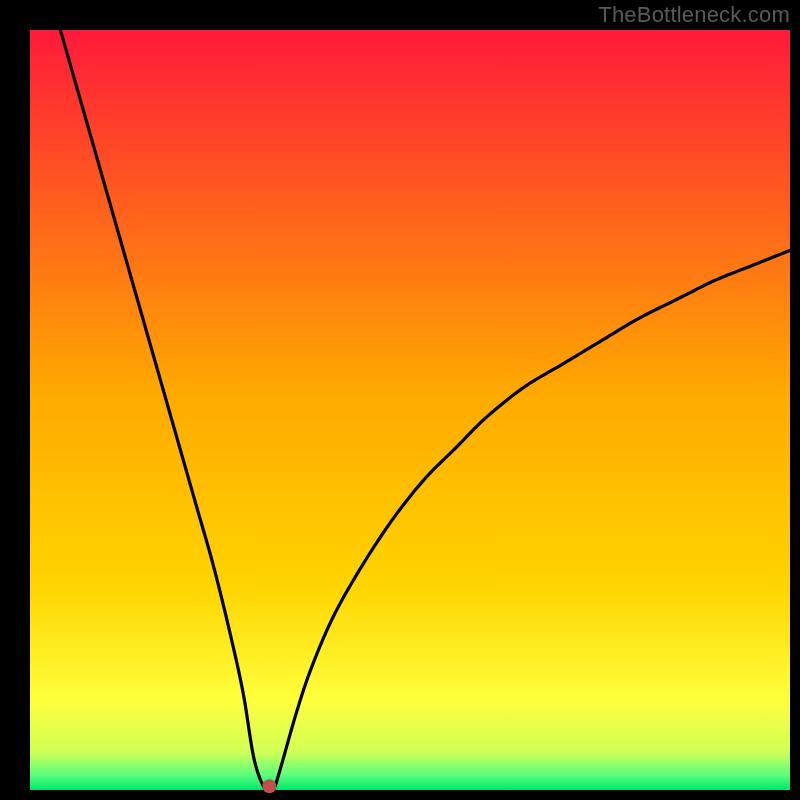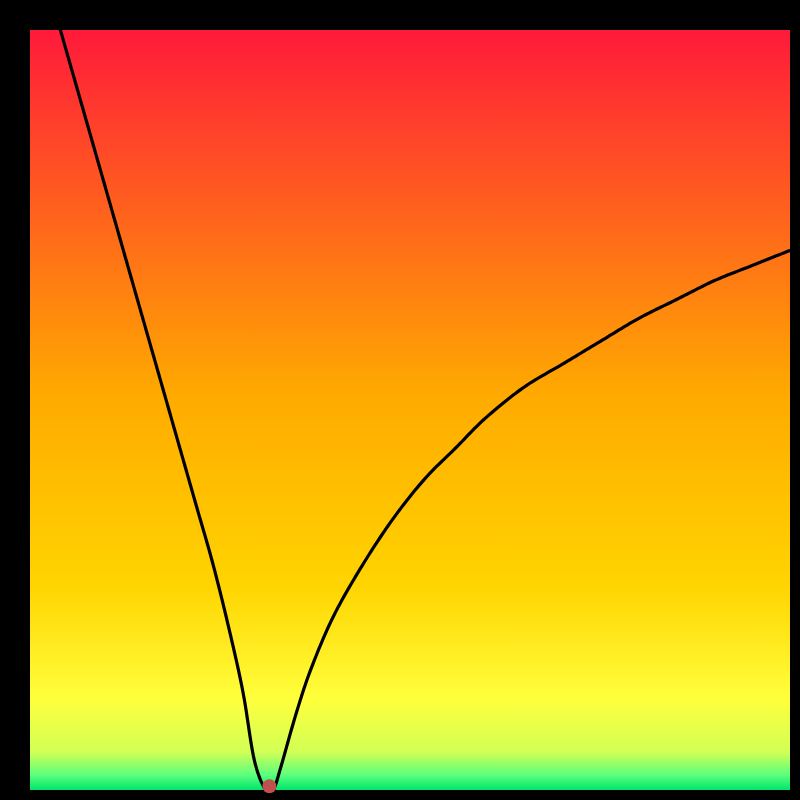--- a/index.html
+++ b/index.html
@@ -32,20 +32,21 @@
     left: 0;
     top: 0;
     display: block;
   }
 </style>
 </head>
 <body>
 
 <div class="stage">
 
+  <div class="watermark">TheBottleneck.com</div>
 
   <svg id="chart-svg" width="800" height="800">
     <defs>
       <linearGradient id="bg-grad" x1="0" y1="0" x2="0" y2="1">
         <stop id="g0" offset="0%" stop-color="#ff1a3a"></stop>
         <stop id="g1" offset="48%" stop-color="#ffaa00"></stop>
         <stop id="g2" offset="73%" stop-color="#ffd400"></stop>
         <stop id="g3" offset="88%" stop-color="#ffff3c"></stop>
         <stop id="g4" offset="95%" stop-color="#d2ff55"></stop>
         <stop id="g5" offset="98%" stop-color="#5cff7d"></stop>

